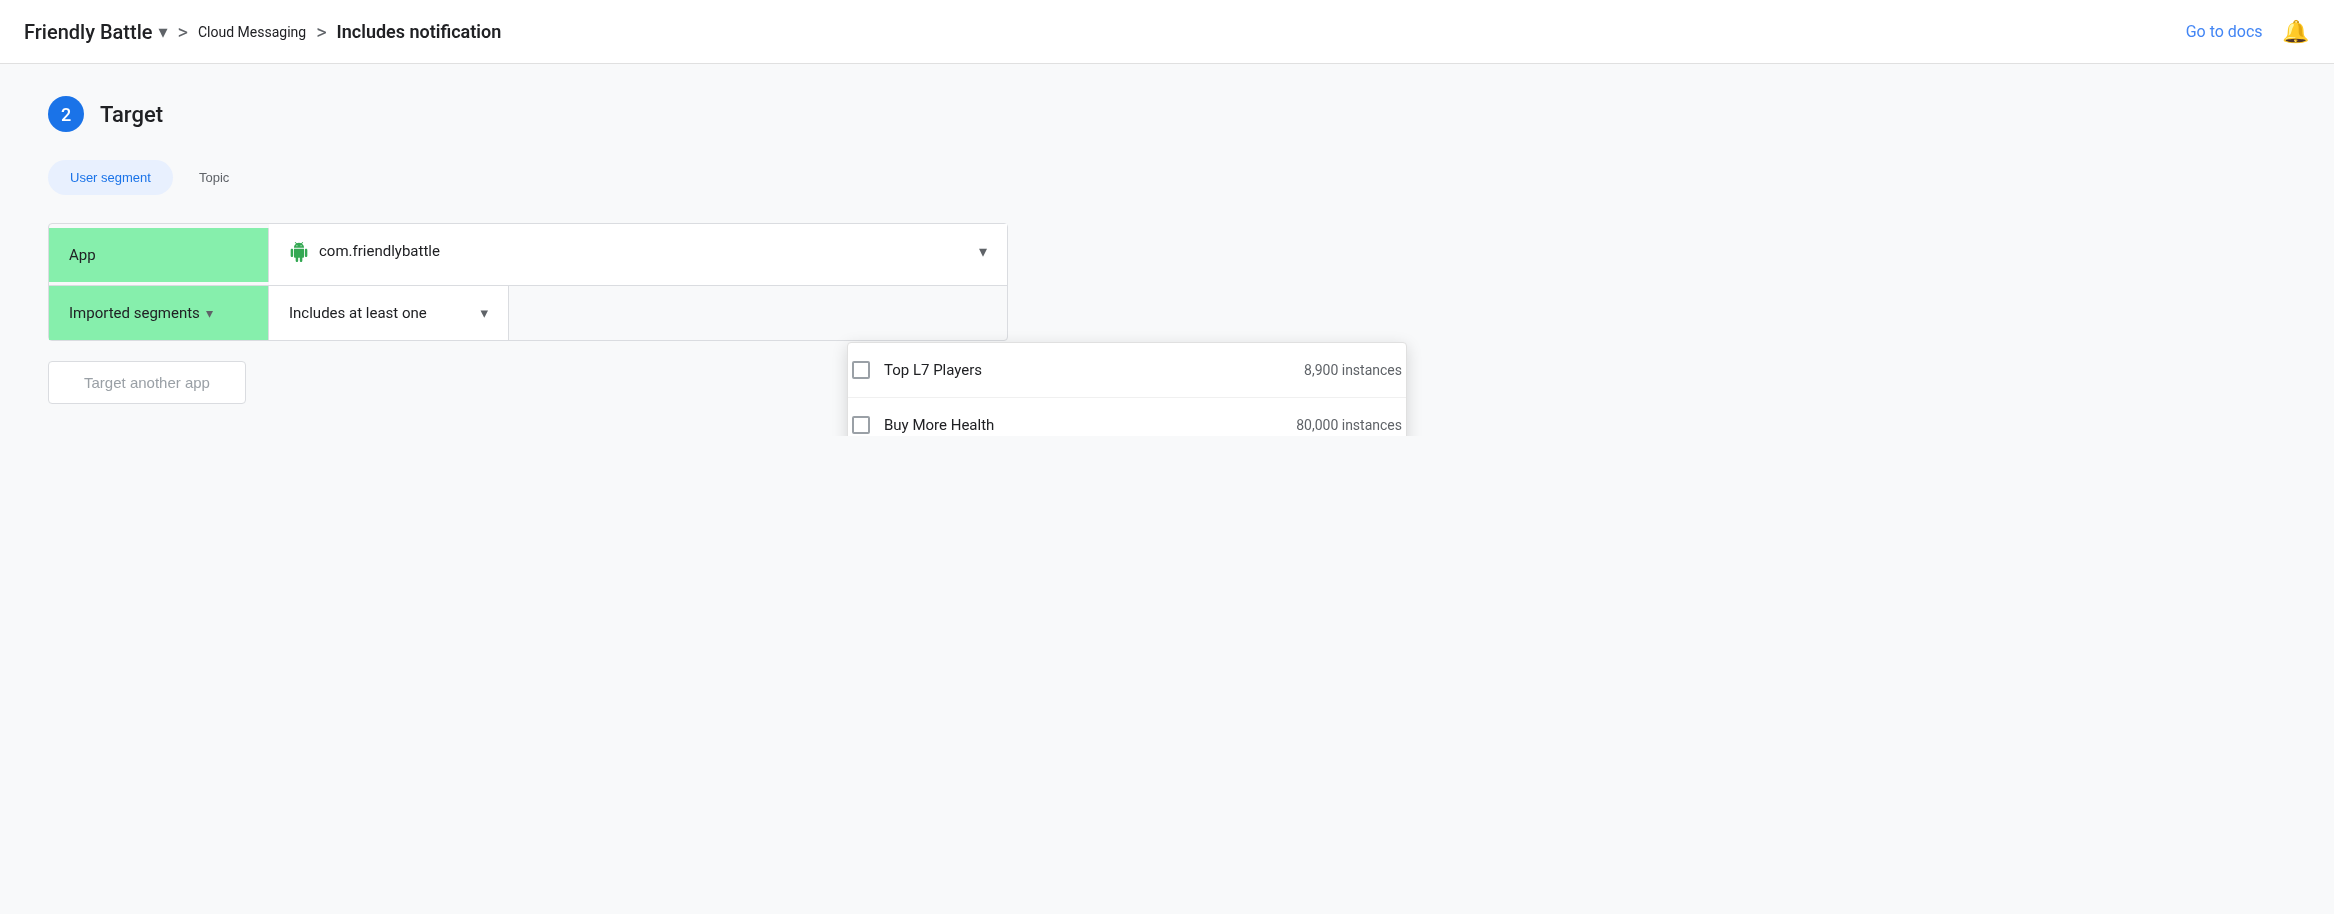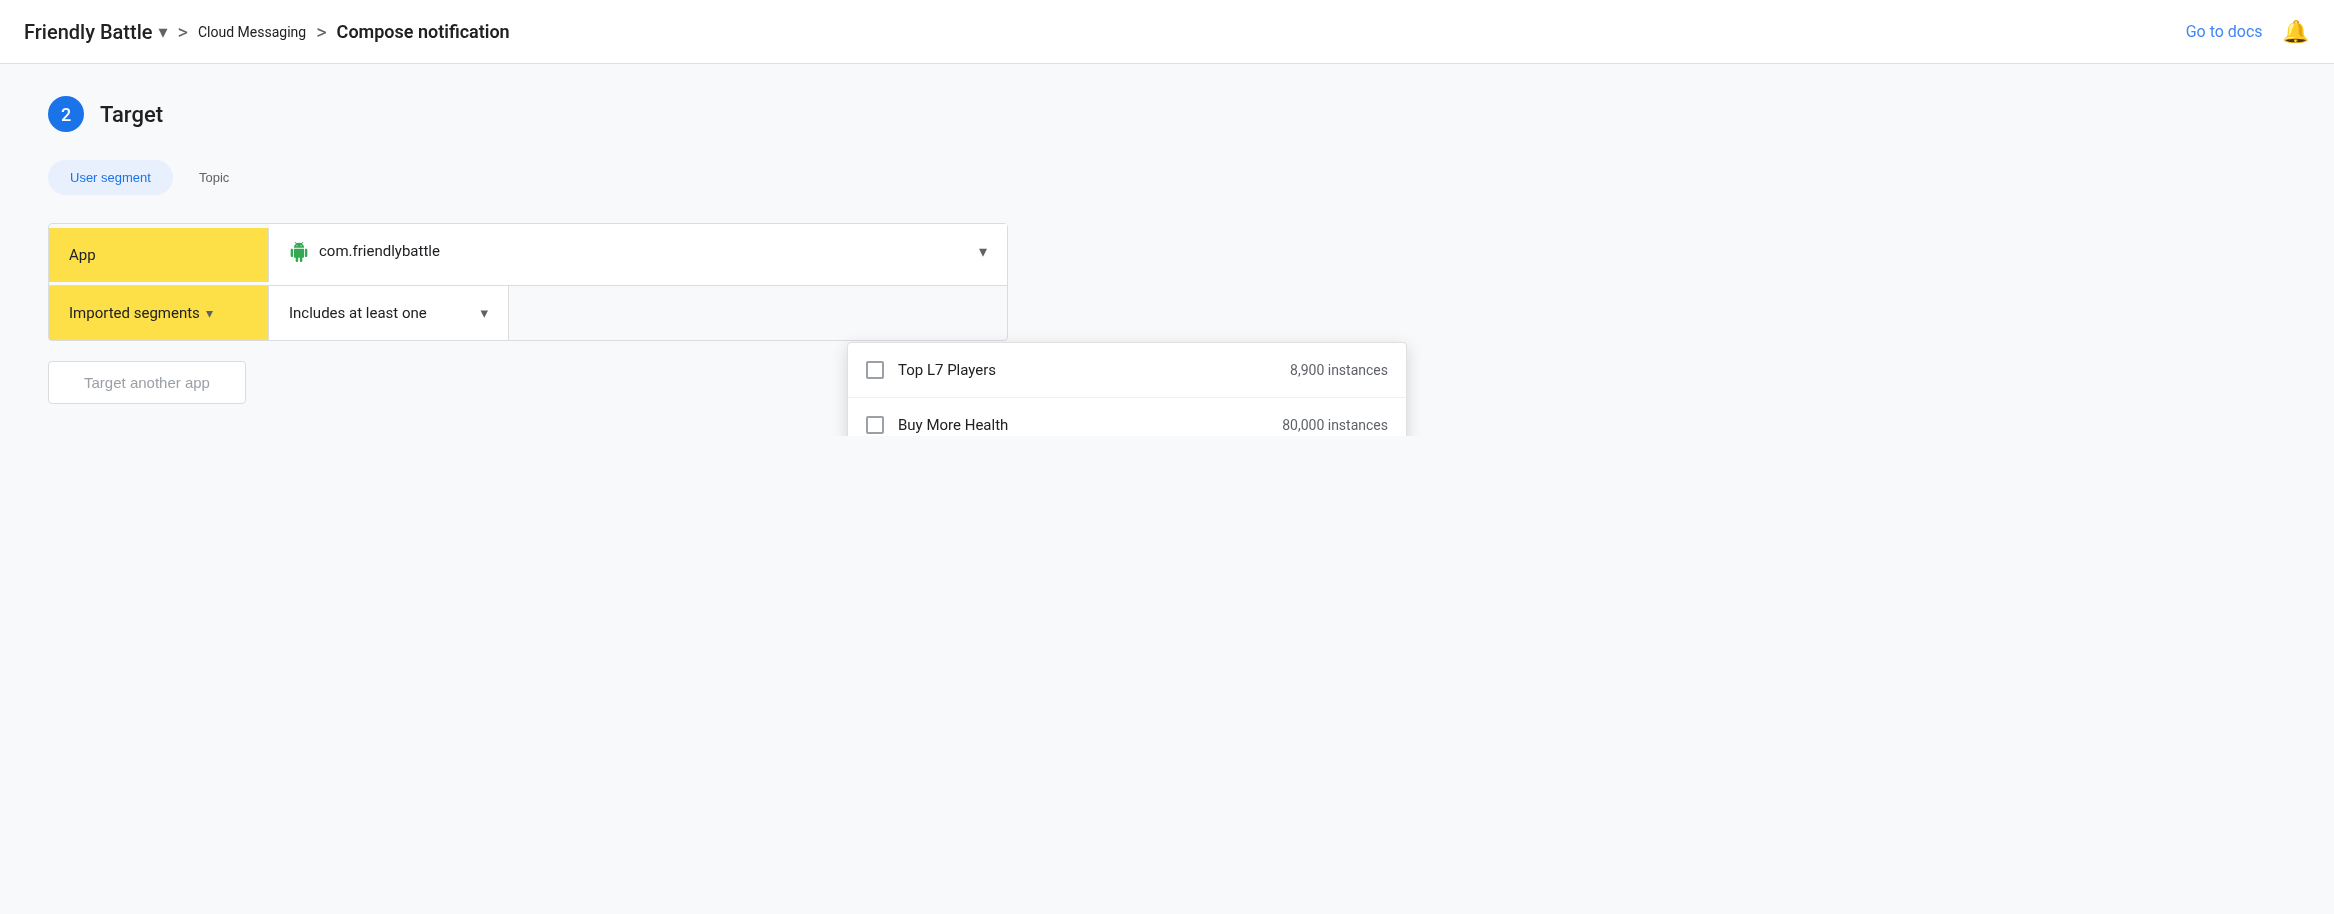--- a/index.html
+++ b/index.html
@@ -152,21 +152,21 @@
     .condition-row:last-child {
       border-bottom: none;
     }
     .cell-label {
       padding: 18px 20px;
       font-size: 15px;
       color: #202124;
       width: 220px;
       flex-shrink: 0;
       border-right: 1px solid #dadce0;
-      background: #fde047;
+      background: #86efac;
     }
     .cell-value {
       padding: 18px 20px;
       font-size: 15px;
       color: #202124;
       flex: 1;
       display: flex;
       align-items: flex-start;
       gap: 10px;
       background: #fff;
@@ -227,21 +227,21 @@
       width: 560px;
       background: #fff;
       border: 1px solid #e0e0e0;
       border-radius: 4px;
       box-shadow: 0 4px 16px rgba(0,0,0,0.15);
       z-index: 100;
     }
     .dropdown-item {
       display: flex;
       align-items: center;
-      padding: 18px 18px;
+      padding: 18px 4px;
       gap: 14px;
       border-bottom: 1px solid #f0f0f0;
       cursor: pointer;
     }
     .dropdown-item:last-child {
       border-bottom: none;
     }
     .checkbox {
       width: 18px;
       height: 18px;
@@ -266,21 +266,21 @@
 
 <div class="topbar">
   <div class="topbar-left">
     <div class="app-name">
       <span>Friendly Battle</span>
       <span class="chevron-icon">▾</span>
     </div>
     <span class="breadcrumb-sep">&gt;</span>
     <span class="breadcrumb-link">Cloud Messaging</span>
     <span class="breadcrumb-sep">&gt;</span>
-    <span class="breadcrumb-current">Compose notification</span>
+    <span class="breadcrumb-current">Includes notification</span>
   </div>
   <div class="topbar-right">
     <a class="go-to-docs">Go to docs</a>
     <span class="bell-icon">🔔</span>
   </div>
 </div>
 
 <div class="main">
 
   

